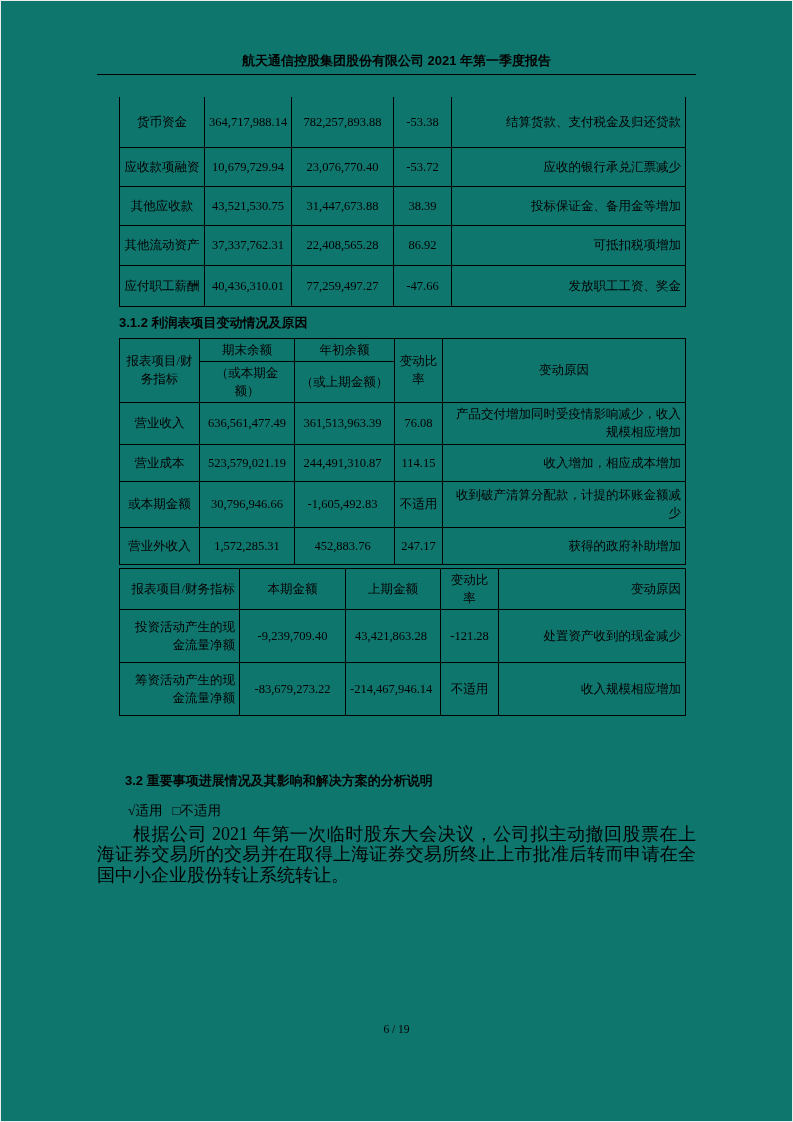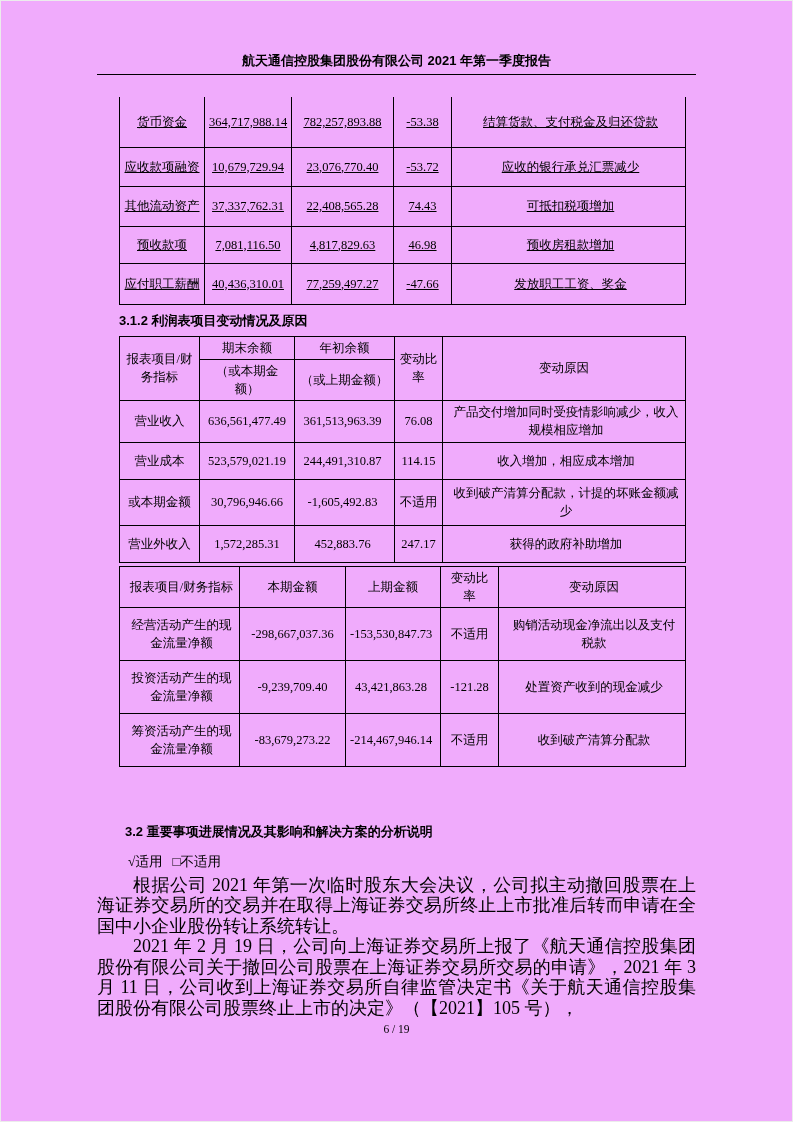--- a/index.html
+++ b/index.html
@@ -1,20 +1,20 @@
 <!DOCTYPE html>
 <html><head>
 <meta charset="utf-8">
 <style>
   * { box-sizing: border-box; }
   html,body { margin:0; padding:0; background:#ffffff; }
   .page {
     position: relative;
     width: 793px; height: 1122px;
-    background: #f0abfc;
+    background: #0f766e;
     border: 1px solid #ececec;
     font-family: "Liberation Serif", "DejaVu Serif", serif;
     color: #000;
     overflow: hidden;
   }
   .content { padding: 52px 96px 0 96px; }
 
   .doc-header {
     text-align: center;
     font-family: "Liberation Sans", "DejaVu Sans", sans-serif;
@@ -35,22 +35,22 @@
   }
   .tbl td, .tbl th {
     border: 1px solid #000;
     font-weight: normal;
     vertical-align: middle;
     padding: 2px 4px;
     overflow: hidden;
   }
   .tbl .c { text-align: center; }
   .tbl .r { text-align: center; padding-right: 8px; margin-left: 20px; }
-  .tbl .l { text-align: center; padding-left: 8px; }
-  .tbl-cut { margin-top: 22px; text-decoration: underline; }
+  .tbl .l { text-align: right; padding-left: 8px; }
+  .tbl-cut { margin-top: 22px; }
   .tbl-cut tr:first-child td { border-top: none; }
 
   .sec-title {
     font-family: "Liberation Sans", "DejaVu Sans", sans-serif;
     font-weight: bold;
     font-size: 13px;
     line-height: 16px;
     margin: 8px 0 0 22px;
   }
   .sec-title.indent2 { margin-left: 51px; margin-top: 10px; }
@@ -107,33 +107,33 @@
           <td class="c">-53.38</td>
           <td class="l">结算货款、支付税金及归还贷款</td>
         </tr>
         <tr style="height:39px">
           <td class="c">应收款项融资</td>
           <td class="c">10,679,729.94</td>
           <td class="c">23,076,770.40</td>
           <td class="c">-53.72</td>
           <td class="l">应收的银行承兑汇票减少</td>
         </tr>
+        <tr style="height:39px">
+          <td class="c">其他应收款</td>
+          <td class="c">43,521,530.75</td>
+          <td class="c">31,447,673.88</td>
+          <td class="c">38.39</td>
+          <td class="l">投标保证金、备用金等增加</td>
+        </tr>
         <tr style="height:40px">
           <td class="c">其他流动资产</td>
           <td class="c">37,337,762.31</td>
           <td class="c">22,408,565.28</td>
-          <td class="c">74.43</td>
+          <td class="c">86.92</td>
           <td class="l">可抵扣税项增加</td>
-        </tr>
-        <tr style="height:37px">
-          <td class="c">预收款项</td>
-          <td class="c">7,081,116.50</td>
-          <td class="c">4,817,829.63</td>
-          <td class="c">46.98</td>
-          <td class="l">预收房租款增加</td>
         </tr>
         <tr style="height:41px">
           <td class="c">应付职工薪酬</td>
           <td class="c">40,436,310.01</td>
           <td class="c">77,259,497.27</td>
           <td class="c">-47.66</td>
           <td class="l">发放职工工资、奖金</td>
         </tr>
       </tbody>
     </table>
@@ -202,50 +202,42 @@
       </colgroup>
       <tbody>
         <tr style="height:28px">
           <th class="l">报表项目/财务指标</th>
           <th class="c">本期金额</th>
           <th class="c">上期金额</th>
           <th class="c">变动比率</th>
           <th class="l">变动原因</th>
         </tr>
         <tr style="height:53px">
-          <td class="l">经营活动产生的现金流量净额</td>
-          <td class="c">-298,667,037.36</td>
-          <td class="r">-153,530,847.73</td>
-          <td class="c">不适用</td>
-          <td class="l">购销活动现金净流出以及支付税款</td>
-        </tr>
-        <tr style="height:53px">
           <td class="l">投资活动产生的现金流量净额</td>
           <td class="c">-9,239,709.40</td>
           <td class="r">43,421,863.28</td>
           <td class="c">-121.28</td>
           <td class="l">处置资产收到的现金减少</td>
         </tr>
         <tr style="height:53px">
           <td class="l">筹资活动产生的现金流量净额</td>
           <td class="c">-83,679,273.22</td>
           <td class="r">-214,467,946.14</td>
           <td class="c">不适用</td>
-          <td class="l">收到破产清算分配款</td>
+          <td class="l">收入规模相应增加</td>
         </tr>
       </tbody>
     </table>
 
     <div class="sec-title big-gap">3.2 重要事项进展情况及其影响和解决方案的分析说明</div>
 
     <div class="applicable-line">
       <span>√适用</span><span>□不适用</span>
     </div>
 
     <div class="body-text">
       <p>根据公司 2021 年第一次临时股东大会决议，公司拟主动撤回股票在上海证券交易所的交易并在取得上海证券交易所终止上市批准后转而申请在全国中小企业股份转让系统转让。</p>
-      <p>2021 年 2 月 19 日，公司向上海证券交易所上报了《航天通信控股集团股份有限公司关于撤回公司股票在上海证券交易所交易的申请》，2021 年 3 月 11 日，公司收到上海证券交易所自律监管决定书《关于航天通信控股集团股份有限公司股票终止上市的决定》（【2021】105 号），</p>
     </div>
 
   </div>
 
   <div class="page-number">6 / 19</div>
 </div>
 
 </body></html>

